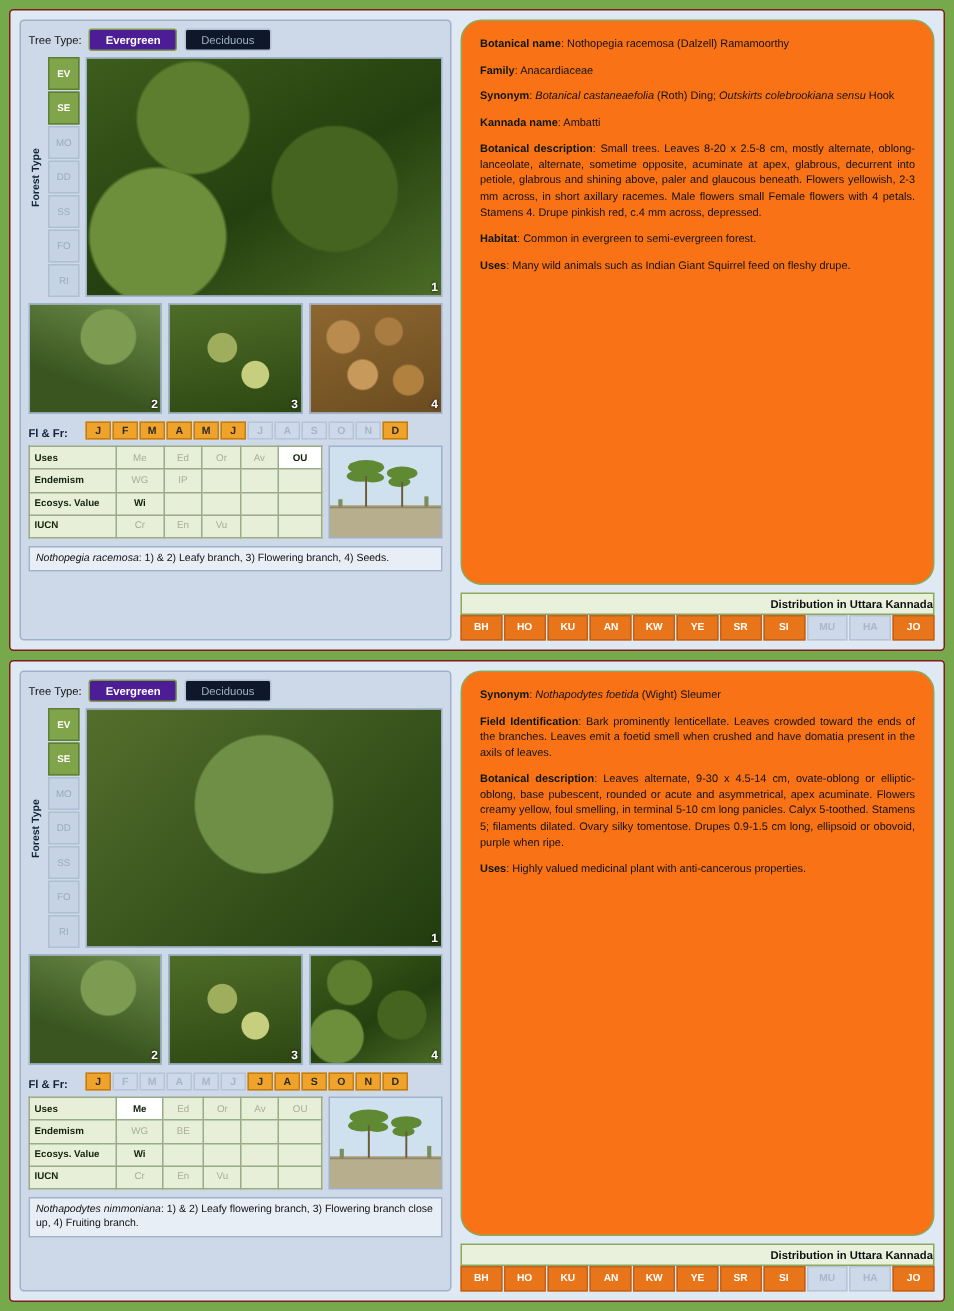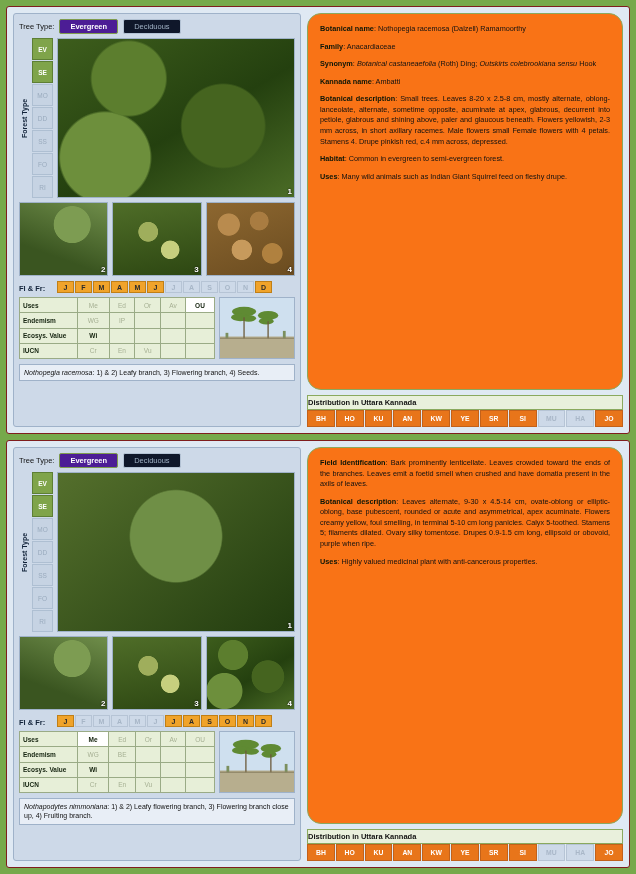--- a/index.html
+++ b/index.html
@@ -167,21 +167,21 @@
     font-size:7.3px;
     line-height:1.45;
     overflow:hidden;
   }
   .desc p { margin:0 0 7px 0; text-align:justify; }
   .desc b { color:#0c1608; }
   .desc i { font-style:italic; }
   .dist-title {
     background:#e9f0dc;
     border:1px solid #8aa95e;
-    text-align:left;
+    text-align:right;
     font-weight:bold;
     font-size:7.5px;
     padding:2px 0;
   }
   .dist-row { display:flex; gap:1px; }
   .dcell {
     flex:1 1 0;
     height:17px;
     font-size:6.8px;
     font-weight:bold;
@@ -485,20 +485,23 @@
       </div>
 
       <div class="caption">
         <i>Nothapodytes nimmoniana</i><span>: 1) &amp; 2) Leafy flowering branch, 3) Flowering branch close up, 4) Fruiting branch.</span>
       </div>
     </div>
 
     <div class="right">
       <div class="desc">
         <p>
+          <b>Synonym</b>: <i>Nothapodytes foetida</i> (Wight) Sleumer
+        </p>
+        <p>
           <b>Field Identification</b>: Bark prominently lenticellate. Leaves crowded toward the ends of the branches. Leaves emit a foetid smell when crushed and have domatia present in the axils of leaves.
         </p>
         <p>
           <b>Botanical description</b>: Leaves alternate, 9-30 x 4.5-14 cm, ovate-oblong or elliptic-oblong, base pubescent, rounded or acute and asymmetrical, apex acuminate. Flowers creamy yellow, foul smelling, in terminal 5-10 cm long panicles. Calyx 5-toothed. Stamens 5; filaments dilated. Ovary silky tomentose. Drupes 0.9-1.5 cm long, ellipsoid or obovoid, purple when ripe.
         </p>
         <p>
           <b>Uses</b>: Highly valued medicinal plant with anti-cancerous properties.
         </p>
       </div>
 

